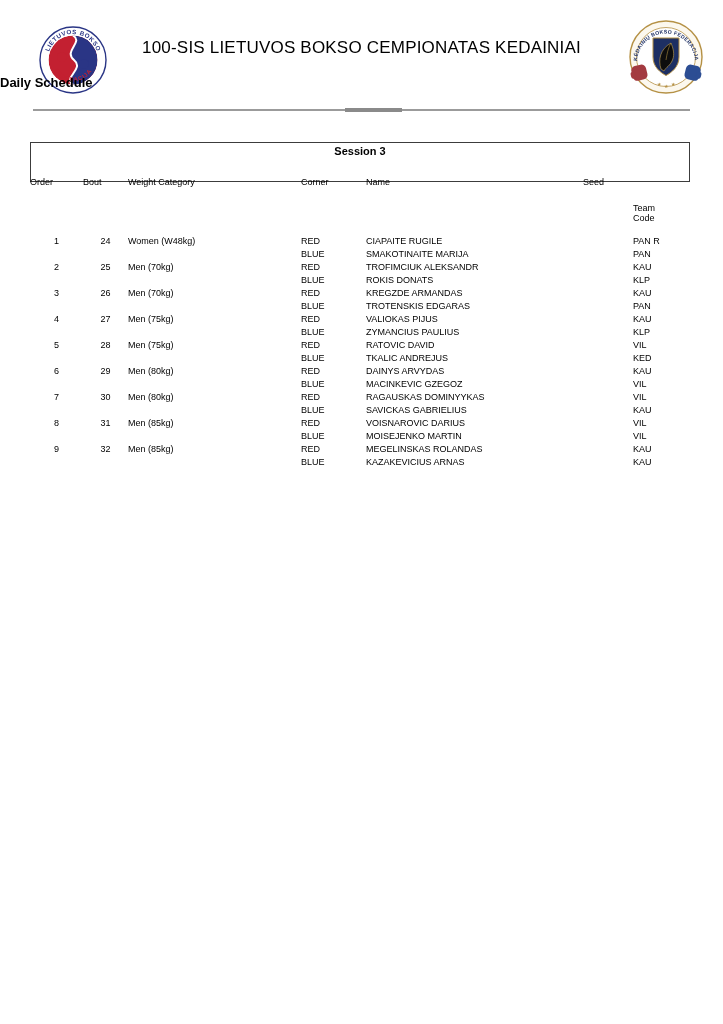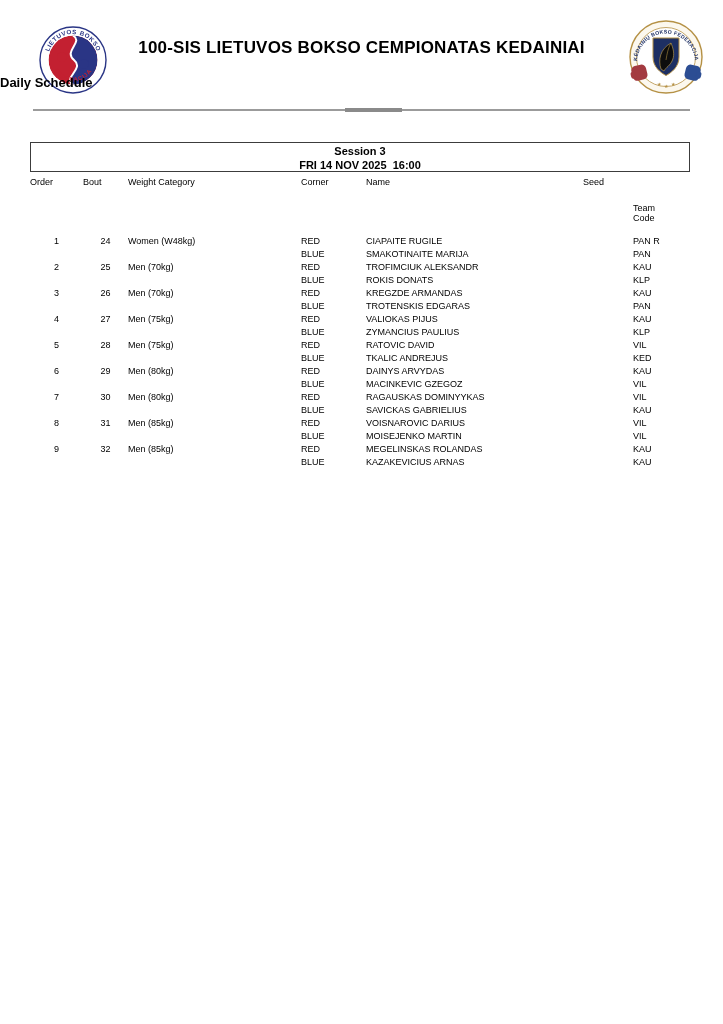--- a/index.html
+++ b/index.html
@@ -7,39 +7,39 @@
     position:relative;
     width:723px;height:1024px;
     background:#ffffff;
     font-family:"Liberation Sans", sans-serif;
     color:#000;
     overflow:hidden;
   }
   
   .doc-title{
     position:absolute;left:0;right:0;top:38px;
-    text-align:center;font-size:17px;font-weight:bold;letter-spacing:0.2px;
+    text-align:center;font-size:17px;font-weight:normal;letter-spacing:0.2px;
   }
   .doc-subtitle{
     position:absolute;left:0;right:0;top:75px;
     text-align:left;font-size:13px;font-weight:bold;
   }
   .logo-left{position:absolute;left:38px;top:24px;}
   .logo-right{position:absolute;left:624px;top:18px;}
   .top-rule{
     position:absolute;left:33px;top:109px;width:657px;height:2px;
     background:#9b9b9b;
   }
   .top-rule-dark{
     position:absolute;left:345px;top:108px;width:57px;height:4px;
     background:#8a8a8a;
   }
   
   .session-box{
-    position:absolute;left:30px;top:142px;width:660px;height:30px;
+    position:absolute;left:30px;top:142px;width:660px;height:40px;
     border:1px solid #3c3c3c;box-sizing:border-box;
     text-align:center;padding-top:1px;
   }
   .session-title{font-size:11px;font-weight:bold;line-height:14px;}
   .session-datetime{font-size:11px;font-weight:bold;line-height:14px;white-space:pre;}
   
   .sched-wrap{position:absolute;left:30px;top:174px;width:660px;}
   table.sched{border-collapse:collapse;width:660px;table-layout:fixed;}
   table.sched th, table.sched td{
     vertical-align:top;padding:0;margin:0;
@@ -121,21 +121,20 @@
   </div>
 
   <div class="doc-title">100-SIS LIETUVOS BOKSO CEMPIONATAS KEDAINIAI</div>
   <div class="doc-subtitle">Daily Schedule</div>
 
   <div class="top-rule"></div>
   <div class="top-rule-dark"></div>
 
   <div class="session-box">
     <div class="session-title">Session 3</div>
-    <div class="session-datetime">FRI 14 NOV 2025  16:00</div>
   </div>
 
   <div class="sched-wrap">
     <table class="sched">
       <colgroup>
         <col style="width:53px">
           <col style="width:45px">
           <col style="width:173px">
         <col style="width:65px">
           <col style="width:217px">

